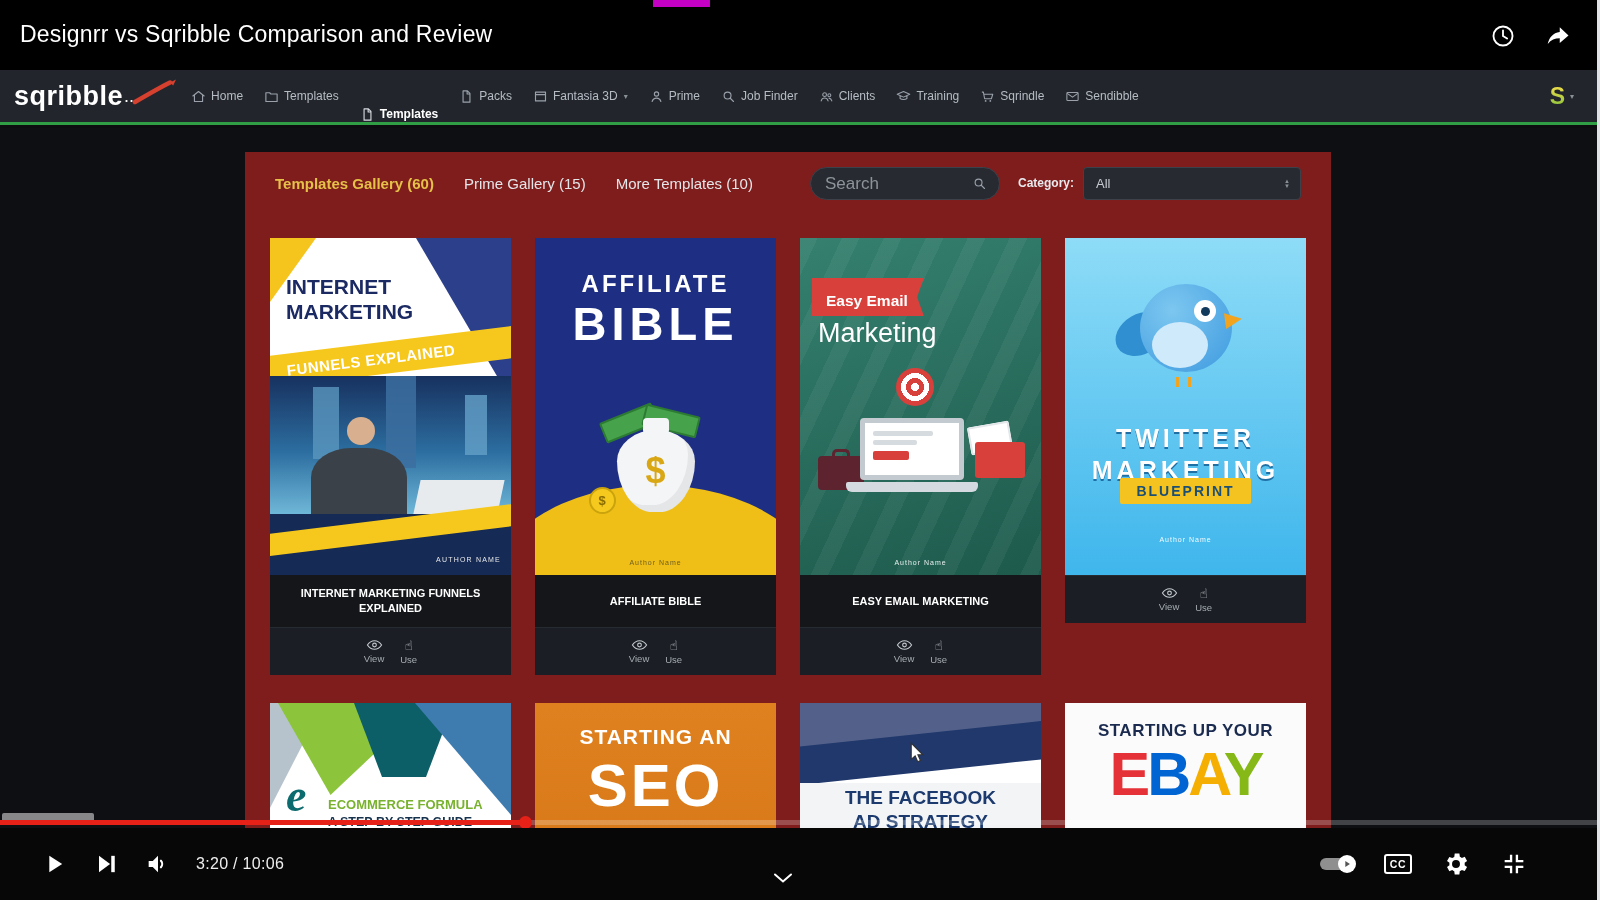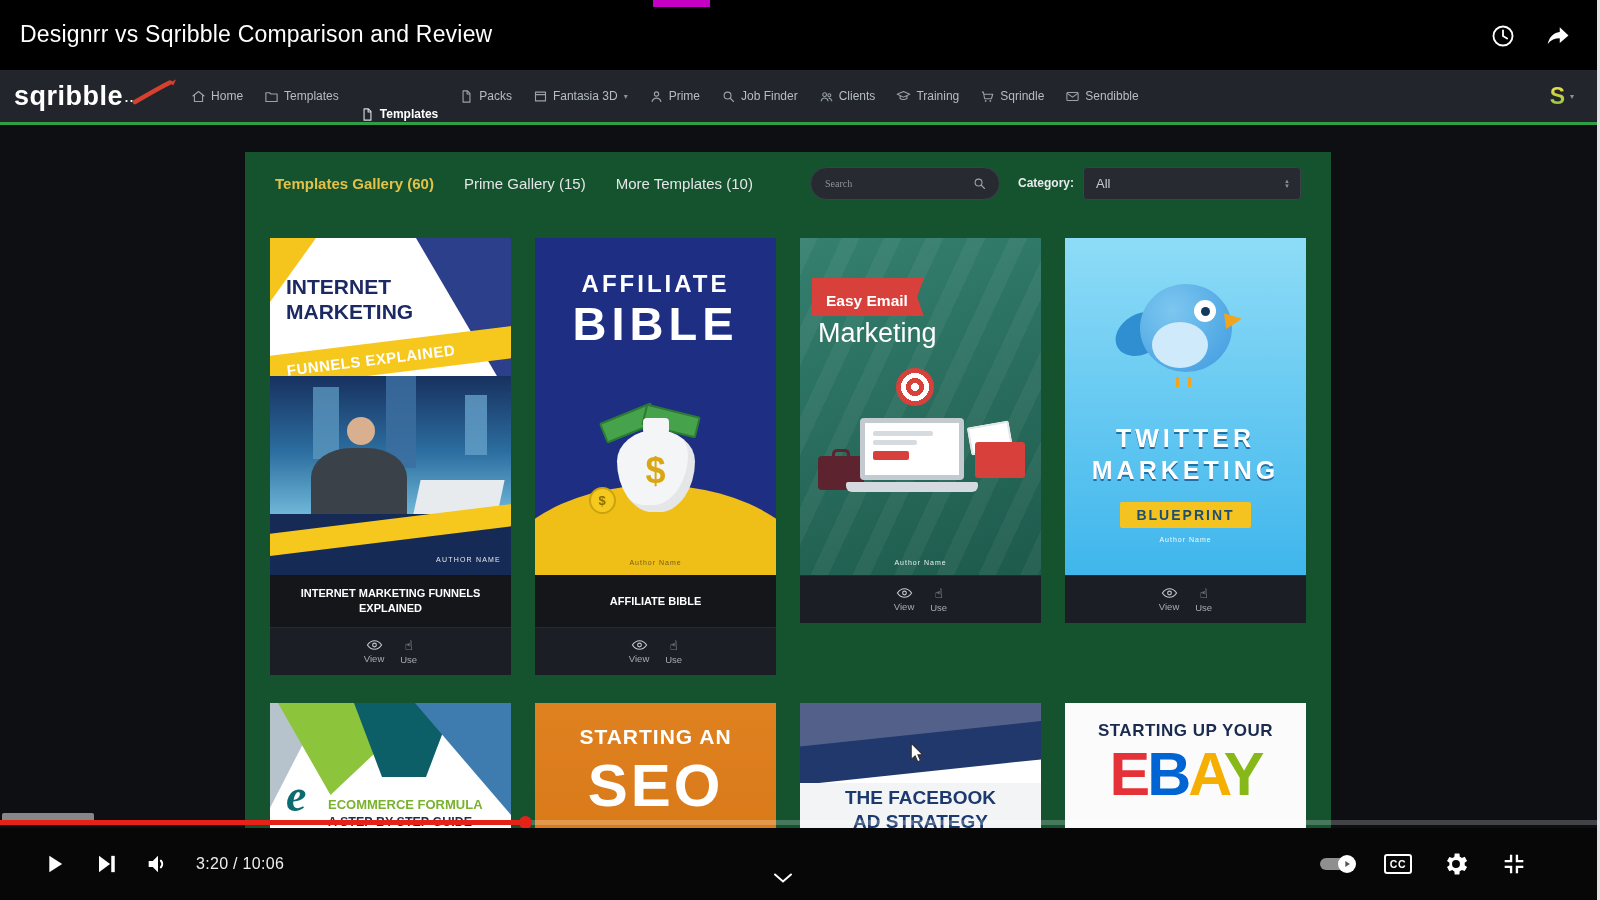--- a/index.html
+++ b/index.html
@@ -44,28 +44,28 @@
   .ni svg { width:15px; height:15px; }
   .nlab { font-size:12px; color:#b6bcc4; }
   .ni.active .nlab { color:#fff; font-weight:700; }
   .ni.active { color:#d6dae0;margin-top:36px; }
   .ncaret { font-size:8px; color:#8a9098; margin-left:1px; }
   .avatar-wrap { margin-left:auto; margin-right:26px; display:flex; align-items:center; gap:5px; cursor:pointer; }
   .avatar-s { font-weight:800; font-size:23px; background:linear-gradient(180deg,#ffe14d,#7cc03a); -webkit-background-clip:text; background-clip:text; color:transparent; }
   .av-caret { font-size:8px; color:#8a9098; }
 
   .content-bg { position:absolute; left:0; top:128px; width:100%; bottom:72px; background:#0e0f12; }
-  .panel { position:absolute; left:245px; top:152px; width:1086px; height:676px; background:#14532d; overflow:hidden; }
+  .panel { position:absolute; left:245px; top:152px; width:1086px; height:676px; background:#7f1d1d; overflow:hidden; }
 
   .tabs { position:absolute; left:30px; top:0; height:62px; display:flex; align-items:center; gap:30px; }
   .tab { font-size:15px; font-weight:500; color:#e4e6e9; cursor:pointer; white-space:nowrap; }
   .tab.active { color:#e5c148; font-weight:600; }
 
   .searchbox { position:absolute; left:565px; top:15px; width:190px; height:33px; background:#272b31; border:1px solid #3c414a; border-radius:17px; display:flex; align-items:center; padding:0 12px 0 14px; }
-  .searchbox input { flex:1; background:transparent; border:none; outline:none; color:#dfe3e8; font-size:10px; font-family:Liberation Serif, serif; min-width:0; }
+  .searchbox input { flex:1; background:transparent; border:none; outline:none; color:#dfe3e8; font-size:17px; font-family:Liberation Sans, sans-serif; min-width:0; }
   .searchbox input::placeholder { color:#8d939b; }
   .cat-label { position:absolute; left:773px; top:24px; font-size:12px; font-weight:700; color:#e8eaed; }
   .cat-select { position:absolute; left:838px; top:15px; width:218px; height:33px; background:#272b31; border:1px solid #3c414a; border-radius:4px; display:flex; align-items:center; padding:0 10px 0 12px; cursor:pointer; }
   .cat-value { flex:1; font-size:13px; color:#c6cad0; }
   .cat-carets { display:flex; flex-direction:column; line-height:5px; color:#8a9098; font-size:6px; }
 
   .cards { position:absolute; left:25px; top:86px; width:1036px; display:grid; grid-template-columns:repeat(4,241px); gap:28px 24px; }
   .card { width:241px; }
   .cover { position:relative; width:241px; height:337px; overflow:hidden; cursor:pointer; }
   .caption { height:52px; background:#14161a; color:#fff; font-size:11px; font-weight:700; line-height:1.35; display:flex; align-items:center; justify-content:center; text-align:center; padding:0 18px; text-transform:uppercase; }
@@ -132,21 +132,21 @@
   .c4-wing { position:absolute; left:-26px; top:30px; width:54px; height:40px; background:#2f8fd0; border-radius:50%; transform:rotate(-30deg); }
   .c4-body { position:absolute; left:0; top:0; width:92px; height:88px; background:radial-gradient(circle at 35% 30%, #7cc7f0, #3e9adf); border-radius:50%; }
   .c4-belly { position:absolute; left:12px; top:38px; width:56px; height:46px; background:#cfeafa; border-radius:50%; }
   .c4-eyew { position:absolute; right:16px; top:16px; width:22px; height:22px; background:#fff; border-radius:50%; }
   .c4-pupil { position:absolute; right:22px; top:23px; width:9px; height:9px; background:#123a5c; border-radius:50%; }
   .c4-beak { position:absolute; right:-10px; top:28px; width:0; height:0; border-top:8px solid transparent; border-bottom:8px solid transparent; border-left:17px solid #f2a41f; transform:rotate(-8deg); }
   .c4-f1, .c4-f2 { position:absolute; bottom:-7px; width:3px; height:10px; background:#f2a41f; }
   .c4-f1 { left:36px; } .c4-f2 { left:48px; }
   .c4-t1 { top:186px; font-weight:900; font-size:25px; letter-spacing:4px; color:#fff; text-shadow:0 2px 0 #1f6fa5; }
   .c4-t2 { top:218px; font-weight:900; font-size:25px; letter-spacing:4px; color:#fff; text-shadow:0 2px 0 #1f6fa5; }
-  .c4-badge { top:264px; }
+  .c4-badge { top:240px; }
   .c4-badge span { display:inline-block; background:#f5c320; color:#1b4f74; font-weight:800; font-size:14px; letter-spacing:2px; padding:5px 16px; border-radius:2px; }
   .c4-auth { top:298px; font-size:7px; letter-spacing:1px; color:#f2fbff; }
 
   
   .cov5 { background:#fff; }
   .c5-gray { left:0; top:0; width:54px; height:105px; background:#b7c3cc; clip-path:polygon(0 0,100% 0,0 100%); }
   .c5-green { left:8px; top:0; width:150px; height:92px; background:#8cc43c; clip-path:polygon(0 0,100% 0,35% 100%); }
   .c5-teal { left:84px; top:0; width:100px; height:74px; background:#0c5f66; clip-path:polygon(0 0,100% 0,72% 100%,28% 100%); }
   .c5-blue { right:0; top:0; width:96px; height:112px; background:#3e7cb0; clip-path:polygon(100% 0,0 0,100% 100%); }
   .c5-e { left:16px; top:66px; font-size:46px; font-weight:800; font-style:italic; color:#0c6b6e; font-family:"Liberation Serif","DejaVu Serif",serif; }
@@ -377,20 +377,21 @@
             <div class="abs c3-envr"></div>
             <div class="abs c3-scr">
               <div class="c3-line" style="top:8px;width:60px;"></div>
               <div class="c3-line" style="top:17px;width:44px;"></div>
               <div class="c3-lred"></div>
             </div>
             <div class="abs c3-base"></div>
           </div>
           <div class="abs ctr c3-auth">Author Name</div>
         </div>
+        <div class="caption">EASY EMAIL MARKETING</div>
         <div class="cfoot">
           <div class="act">
             <svg viewBox="0 0 24 16">
                 <path d="M2 8s4-6 10-6 10 6 10 6-4 6-10 6S2 8 2 8z" stroke="currentColor" stroke-width="1.6" fill="none"></path>
                 <circle cx="12" cy="8" r="2.6" stroke="currentColor" stroke-width="1.6" fill="none"></circle>
               </svg>
             <span class="albl">View</span>
           </div>
           <div class="act">
             <span class="hand">☝</span>

